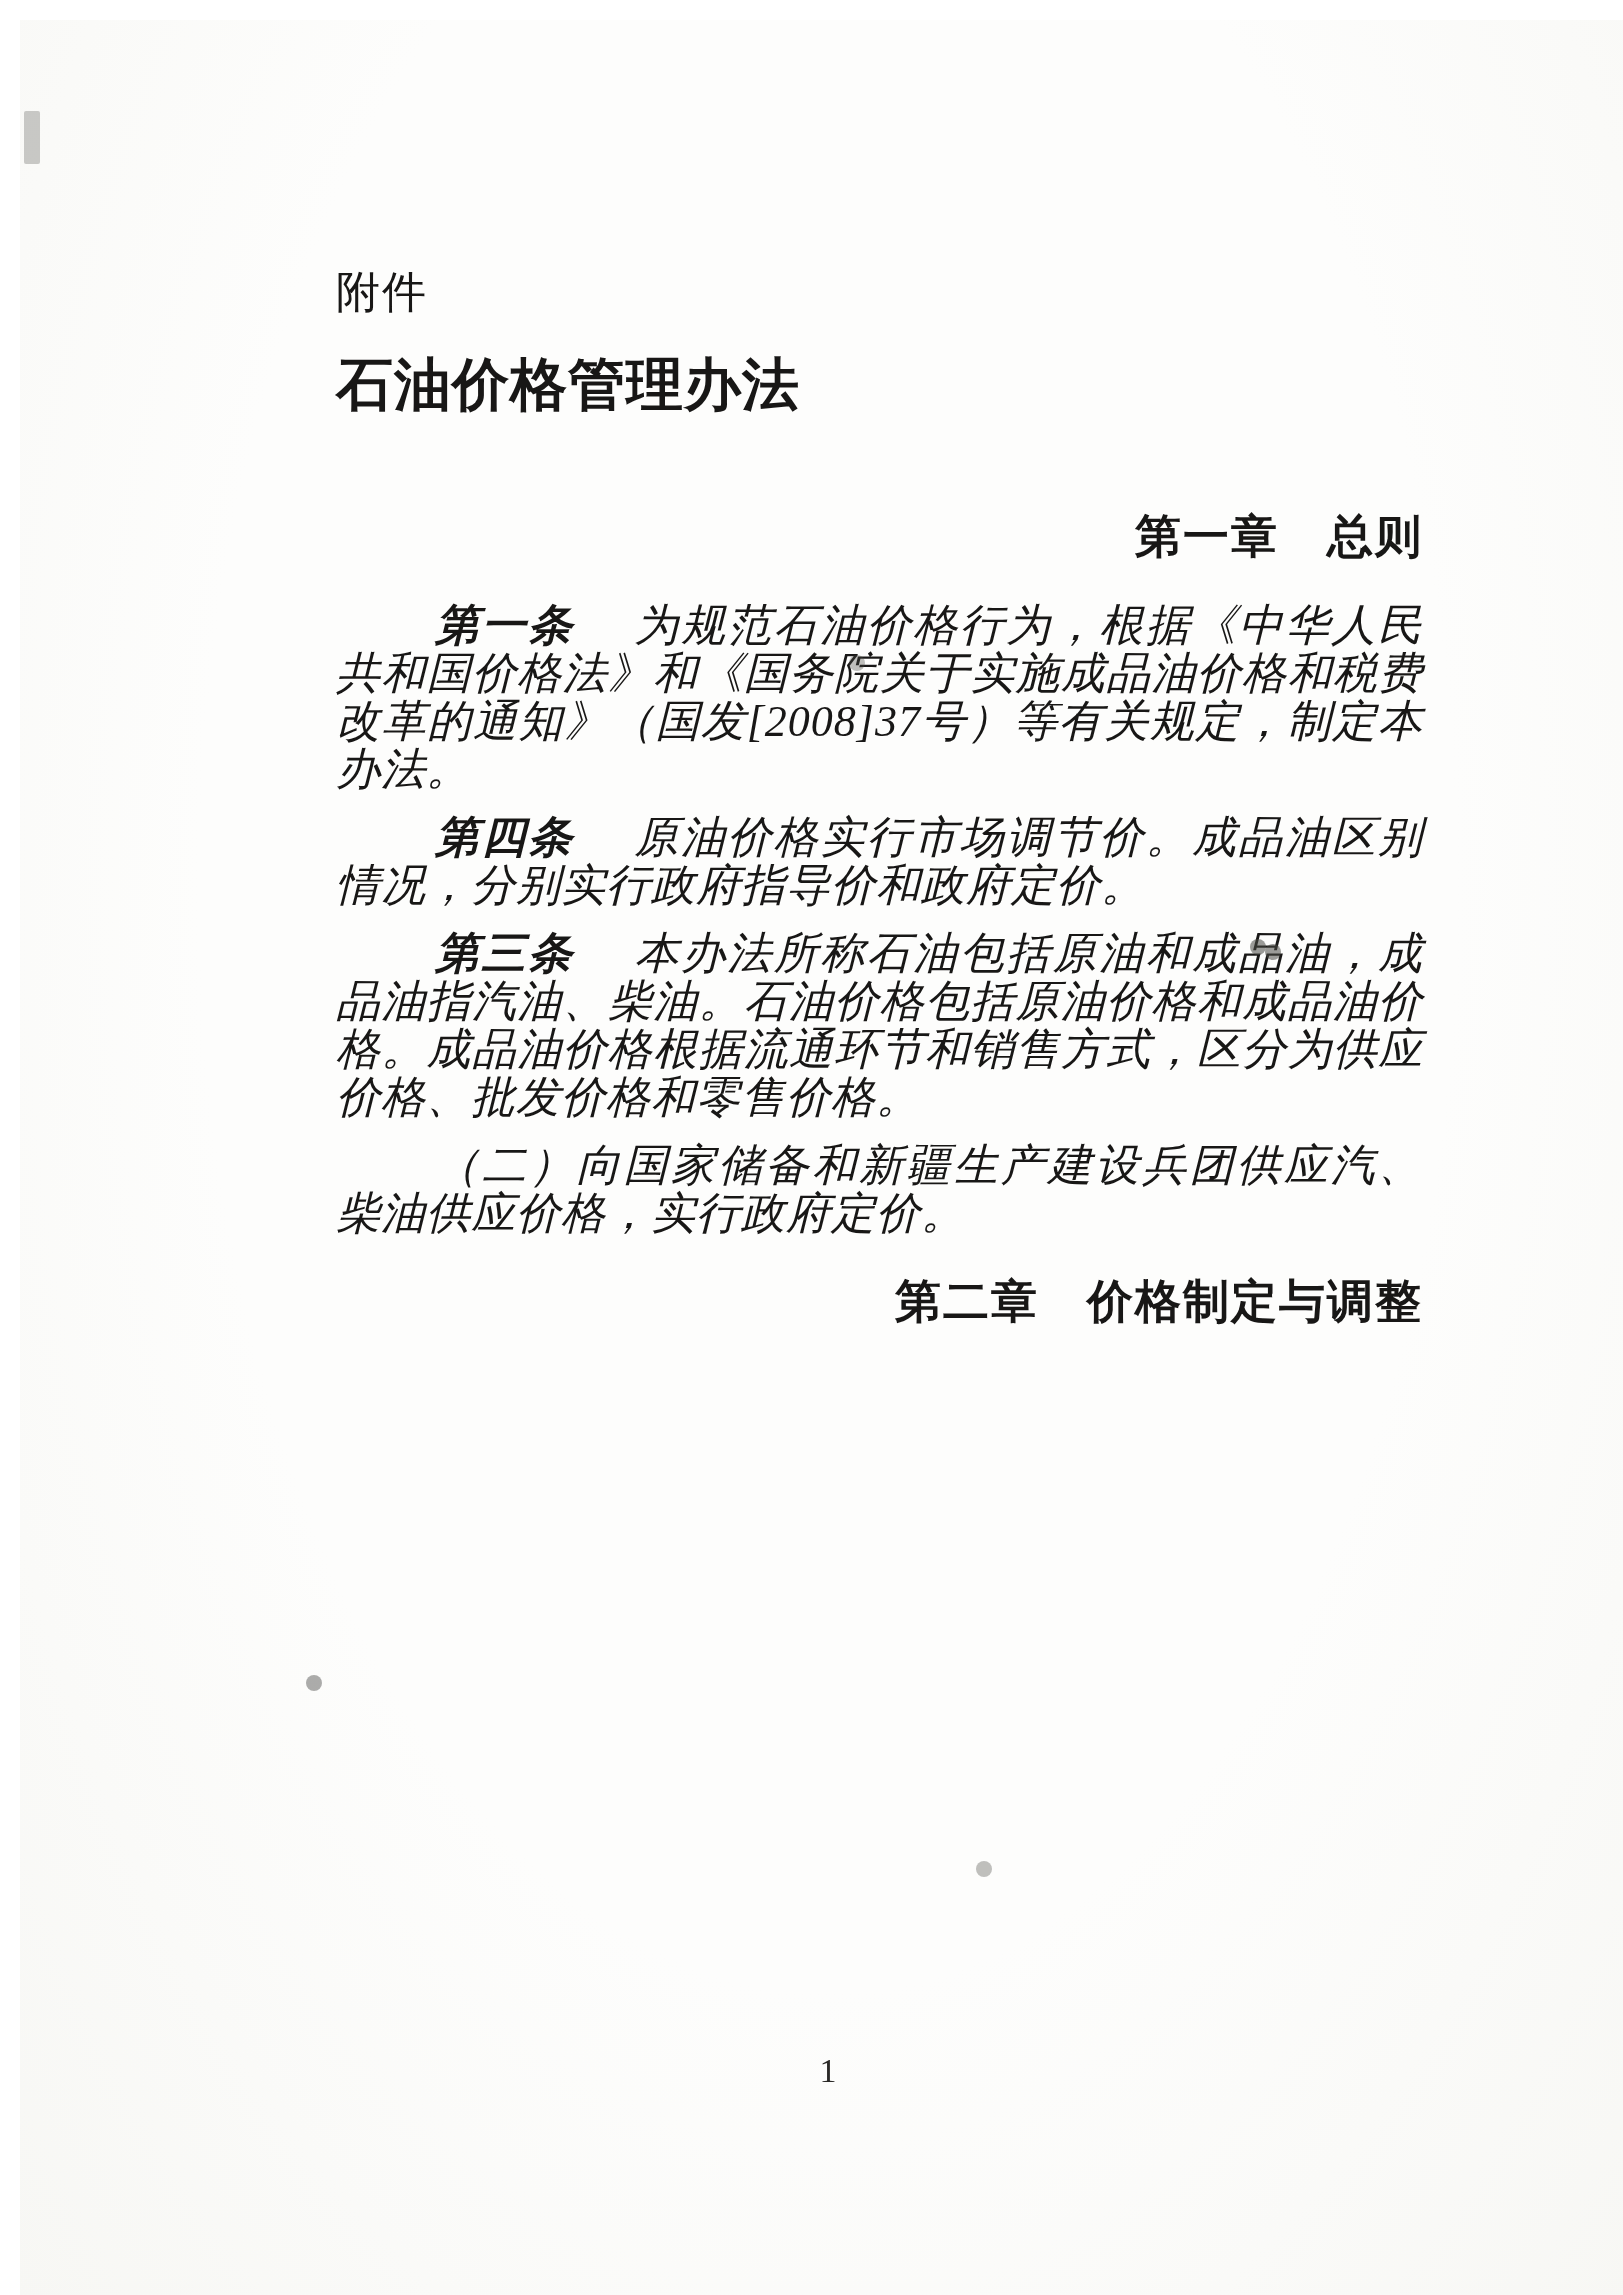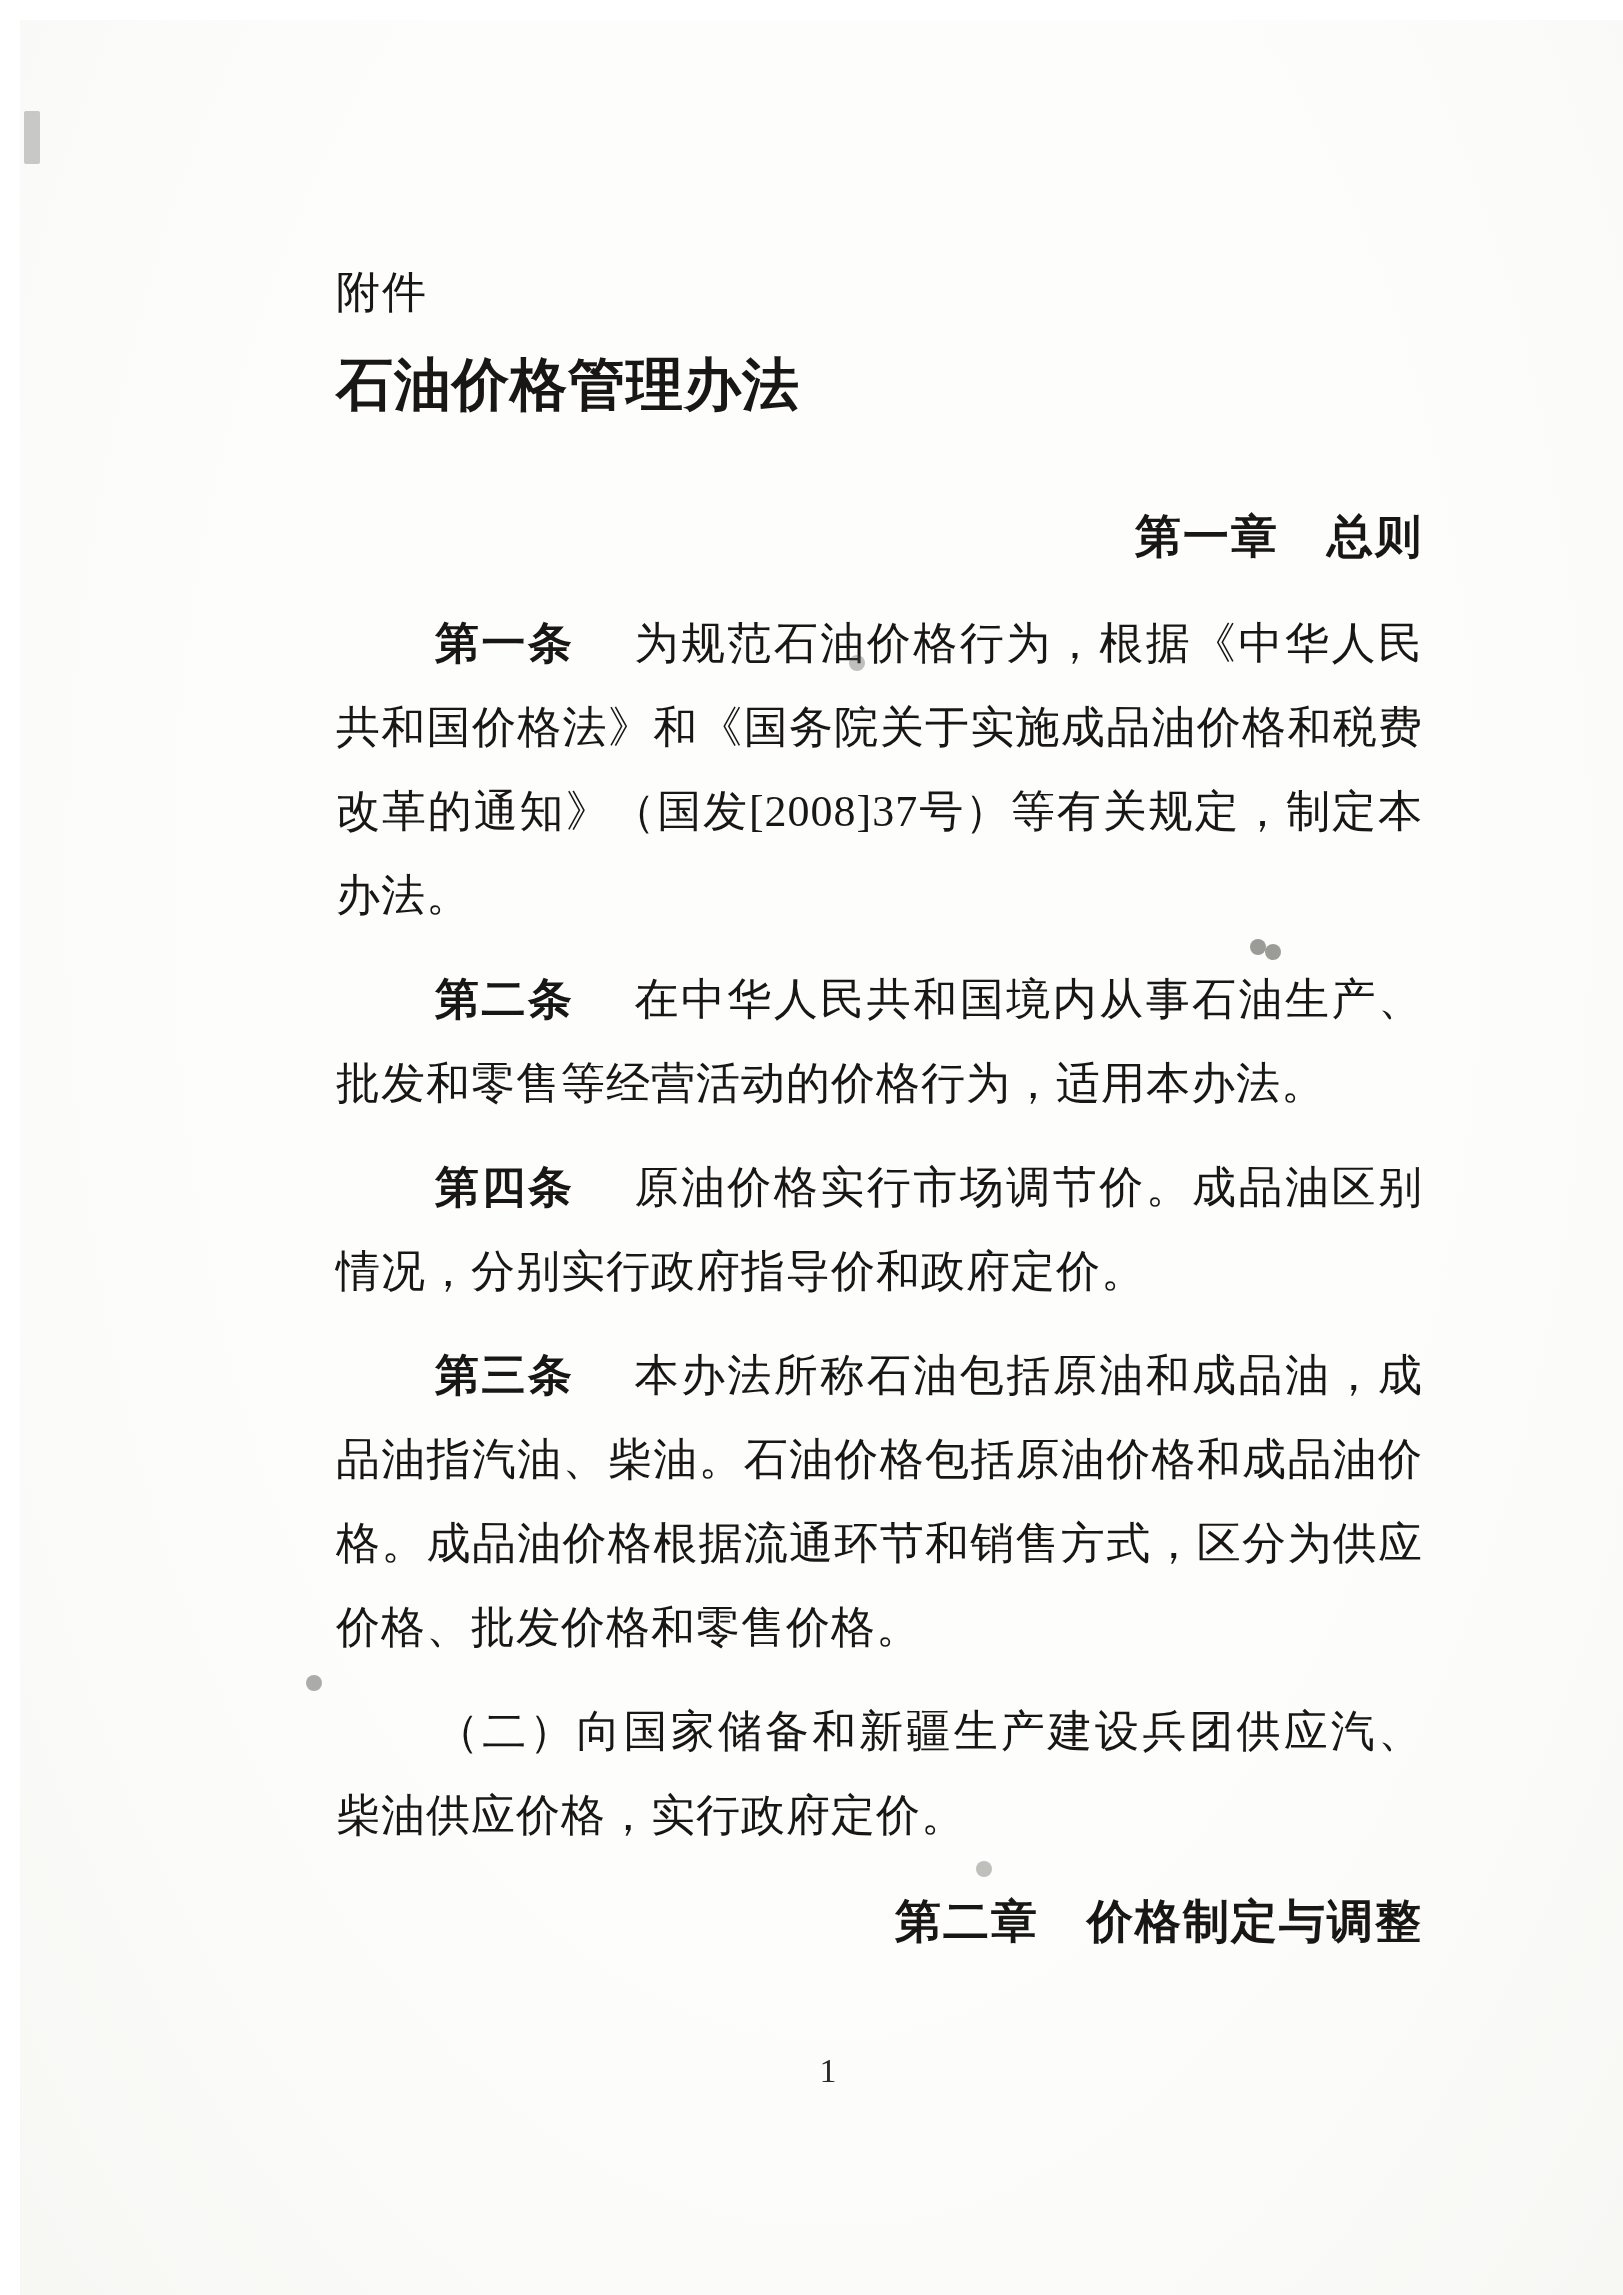--- a/index.html
+++ b/index.html
@@ -42,24 +42,25 @@
   .chapter-heading.first {
     margin-top: 81px;
     margin-bottom: 24px;
     line-height: 50px;
   }
   .chapter-heading.inflow {
     line-height: 87px;
   }
   .body-para {
     font-size: 44px;
-    line-height: 84px;
+    line-height: 48px;
     text-align: justify;
     text-indent: 87px;
     letter-spacing: 1px;
+    font-style: italic;
   }
   .article-label {
     font-weight: bold;
     margin-right: 40px;
   }
   .page-number {
     position: absolute;
     left: 0; right: 0;
     top: 2020px;
     text-align: center;
@@ -87,21 +88,20 @@
   <div class="content">
 
     <div class="attachment-label">附件</div>
 
     <h1 class="doc-title">石油价格管理办法</h1>
 
     <h2 class="chapter-heading first">第一章　总则</h2>
 
     <p class="body-para"><b class="article-label">第一条</b><span class="article-text">为规范石油价格行为，根据《中华人民共和国价格法》和《国务院关于实施成品油价格和税费改革的通知》（国发[2008]37号）等有关规定，制定本办法。</span></p>
 
-    <p class="body-para"><b class="article-label">第二条</b><span class="article-text">在中华人民共和国境内从事石油生产、批发和零售等经营活动的价格行为，适用本办法。</span></p>
 
     <p class="body-para"><b class="article-label">第四条</b><span class="article-text">原油价格实行市场调节价。成品油区别情况，分别实行政府指导价和政府定价。</span></p>
 
     <p class="body-para"><b class="article-label">第三条</b><span class="article-text">本办法所称石油包括原油和成品油，成品油指汽油、柴油。石油价格包括原油价格和成品油价格。成品油价格根据流通环节和销售方式，区分为供应价格、批发价格和零售价格。</span></p>
 
 
     <p class="body-para"><span class="article-text">（二）向国家储备和新疆生产建设兵团供应汽、柴油供应价格，实行政府定价。</span></p>
 
     <h2 class="chapter-heading inflow">第二章　价格制定与调整</h2>
 

